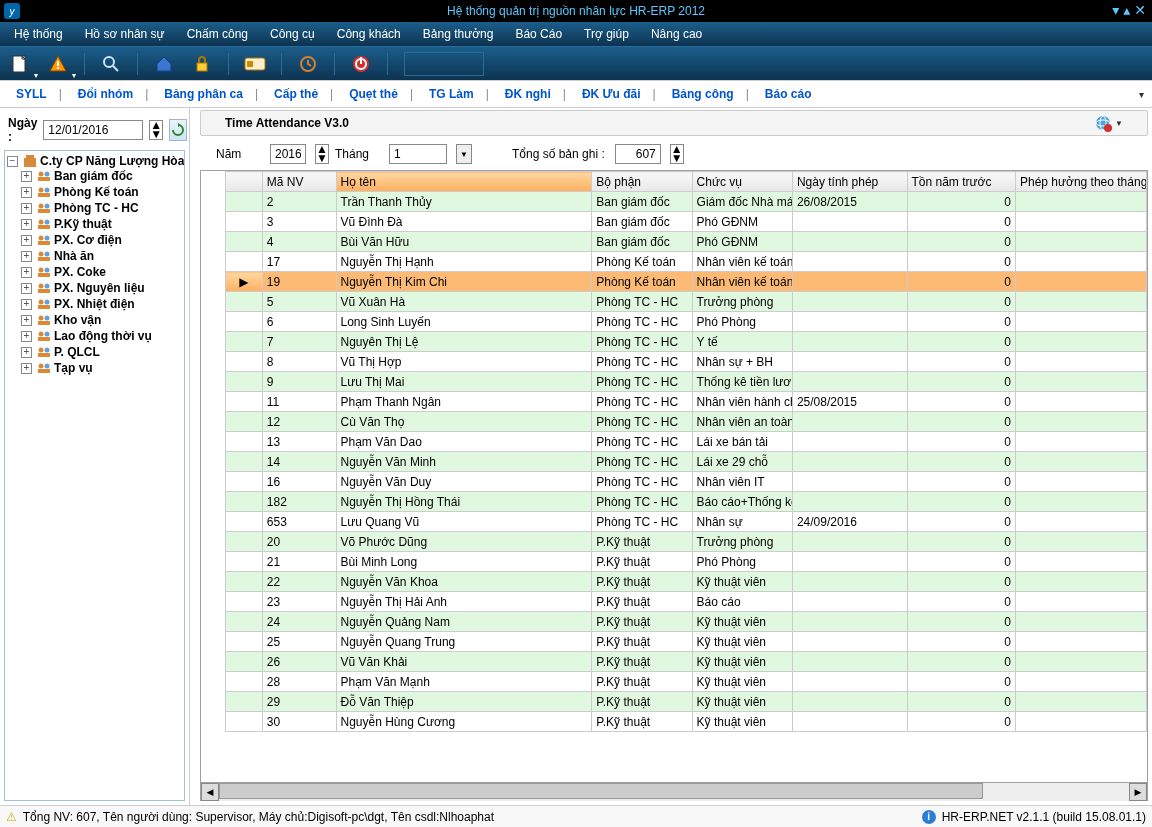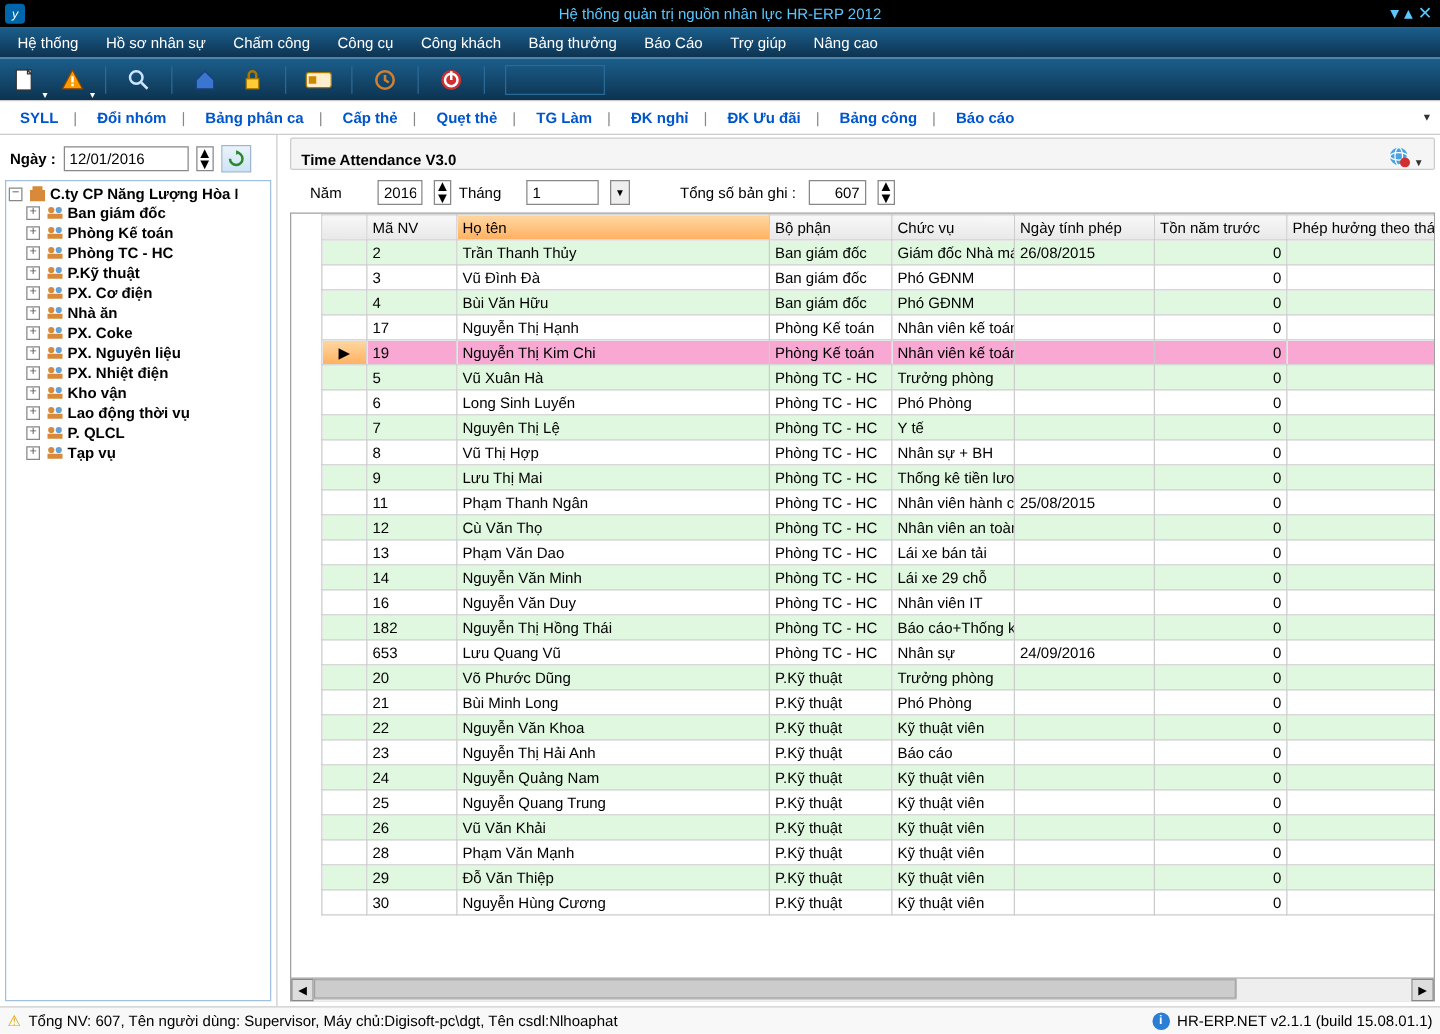--- a/index.html
+++ b/index.html
@@ -24,38 +24,38 @@
 .icon-toolbar .empty-box { width: 80px; height: 24px; border: 1px solid #2a6a96; margin-left: 4px;}
 
 
 .sub-tabs { height: 28px; background: #ffffff; display: flex; align-items: center; padding: 0 8px; border-bottom: 1px solid #cccccc; border-top:1px solid #ccc;}
 .sub-tabs .tab { color: #0055cc; padding: 4px 8px; cursor: pointer; font-weight: bold; }
 .sub-tabs .tab .sep2 { color: #888; font-weight:normal;padding-left:12px;}
 .sub-tabs .expand { margin-left: auto; color:#333; font-size:10px; cursor:pointer;}
 
 
 .main-split { flex: 1; display: flex; min-height: 0; }
-.left-pane { width: 222px; border-right: 1px solid #cccccc; display:flex;flex-direction:column; padding: 4px; }
+.left-pane { width: 190px; border-right: 1px solid #cccccc; display:flex;flex-direction:column; padding: 4px; }
 .date-row { display: flex; align-items: center; gap: 6px; padding: 4px 4px 6px 4px; }
 .date-row label { font-weight: bold; }
 .date-input { border: 1px solid #888; padding: 2px 4px; width: 100px; background:#fff;}
 .date-spin { border:1px solid #888;display:flex;flex-direction:column;width:14px;height:20px;font-size:7px;line-height:9px;text-align:center;cursor:pointer;}
 .refresh-btn { width: 24px; height: 22px; border: 1px solid #9db8ce; background: linear-gradient(#eaf3fb,#cde4f6); display:flex;align-items:center;justify-content:center;cursor:pointer;}
 
 .tree { flex:1; overflow: auto; padding: 2px 0 2px 2px; border:1px solid #a0c0dd;}
 .tree ul { list-style:none; padding-left: 14px; }
 .tree > ul { padding-left: 0; }
 .tree li { white-space: nowrap; padding: 1px 0; }
 .tree .node { display:flex;align-items:center;gap:2px;cursor:pointer;}
 .tree .pm { width:11px;height:11px;border:1px solid #888;display:inline-flex;align-items:center;justify-content:center;font-size:10px;line-height:8px;color:#555;background:#fff;margin-right:2px;flex-shrink:0;}
 .tree .ico { width:16px;height:14px;display:inline-flex;align-items:center;justify-content:center;flex-shrink:0;}
 .tree .lbl { font-weight:bold; }
 
 .right-pane { flex:1; display:flex;flex-direction:column; min-width:0; padding: 2px 4px 4px 10px;}
-.right-header { height: 26px; display:flex;align-items:flex-end; border:1px solid #cccccc; border-radius:2px;padding:0 8px;background:#f5f5f5;}
+.right-header { height: 26px; display:flex;align-items:center; border:1px solid #cccccc; border-radius:2px;padding:0 24px;background:#f5f5f5;}
 .right-header .title2 { font-weight:bold; }
 .right-header .globe { margin-left:auto;width:20px;height:20px;display:flex;align-items:center;justify-content:center;cursor:pointer;}
 .right-header .dd2 { font-size:8px;color:#333;margin-left:2px;}
 
 .filters { padding: 8px 4px 6px 16px; display:flex;flex-direction:row;gap:6px;}
 .filters .row { display:flex;align-items:center;gap:10px;}
 .filters label.fl { width: 44px; }
 .filters .year-in, .filters .month-in { border:1px solid #888;padding:2px 4px;background:#fff;}
 .filters .year-in { width:36px;text-align:right;}
 .filters .spin2 { border:1px solid #888;display:flex;flex-direction:column;width:14px;height:20px;font-size:7px;line-height:9px;text-align:center;cursor:pointer;margin-left:-1px;}
@@ -65,21 +65,21 @@
 .filters .total-in { width:46px;border:1px solid #888;padding:2px 4px;text-align:right;background:#fff;}
 
 .grid-wrap { flex:1; min-height:0; overflow:auto; border:1px solid #a0a0a0; position:relative;padding-left:24px;}
 table.grid { border-collapse: collapse; width: 100%; table-layout:fixed;}
 table.grid th, table.grid td { border:1px solid #cccccc; padding: 2px 4px; height: 20px; overflow:hidden;text-overflow:clip;white-space:nowrap;}
 table.grid th { background: linear-gradient(#f8f8f8,#e8e8e8); text-align:left; font-weight:normal; position:sticky;top:0;}
 table.grid th.sorted { background: linear-gradient(#ffd7a0,#ffb060); margin-left: 24px; }
 table.grid .rowhdr { background: linear-gradient(#f8f8f8,#e8e8e8); width:36px;text-align:center;}
 table.grid tr.even td { background: #e0f8e0; }
 table.grid tr.odd td { background: #ffffff; }
-table.grid tr.sel td { background: #f9a8d4; }
+table.grid tr.sel td { background: #fdba74; }
 table.grid tr.sel .rowhdr { background: linear-gradient(#ffd7a0,#ffb060); }
 .num { text-align: right; }
 
 .hscroll { height:18px;border:1px solid #a0a0a0;border-top:none;display:flex;align-items:center;}
 .hscroll .tr { flex:1;background:#eee;height:18px;position:relative;}
 .hscroll .btn { width:18px;height:18px;border:1px solid #888;background:#ddd;display:flex;align-items:center;justify-content:center;font-size:9px;cursor:pointer;}
 .hscroll .thumb { position:absolute;left:0;top:0;height:16px;width:84%;background:#ccc;border:1px solid #999;}
 
 
 .status-bar { height: 22px; border-top: 1px solid #ccc; display:flex;align-items:center;padding:0 6px;gap:6px;background:#f8f8f8;}

